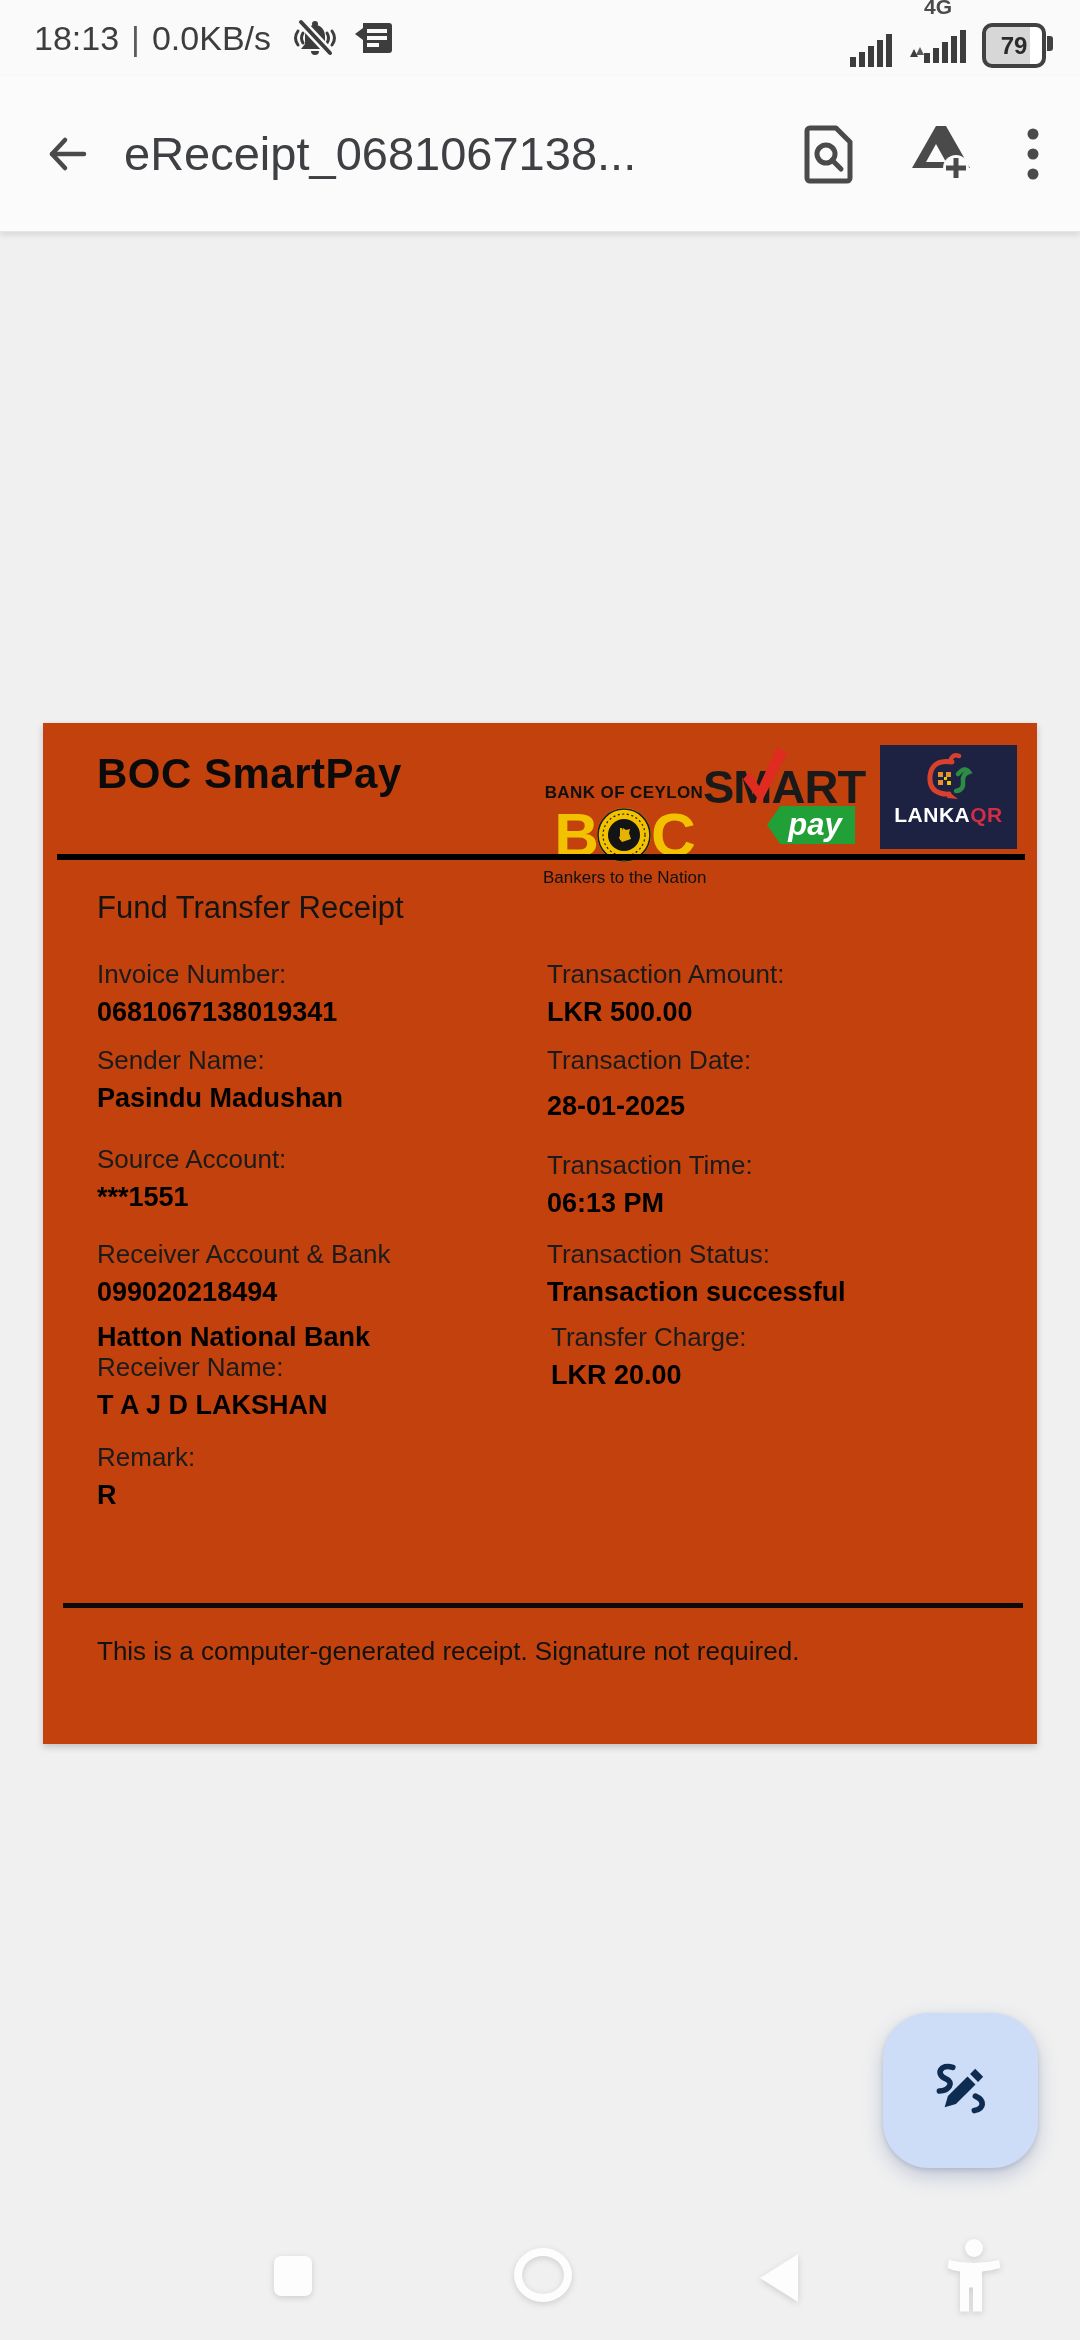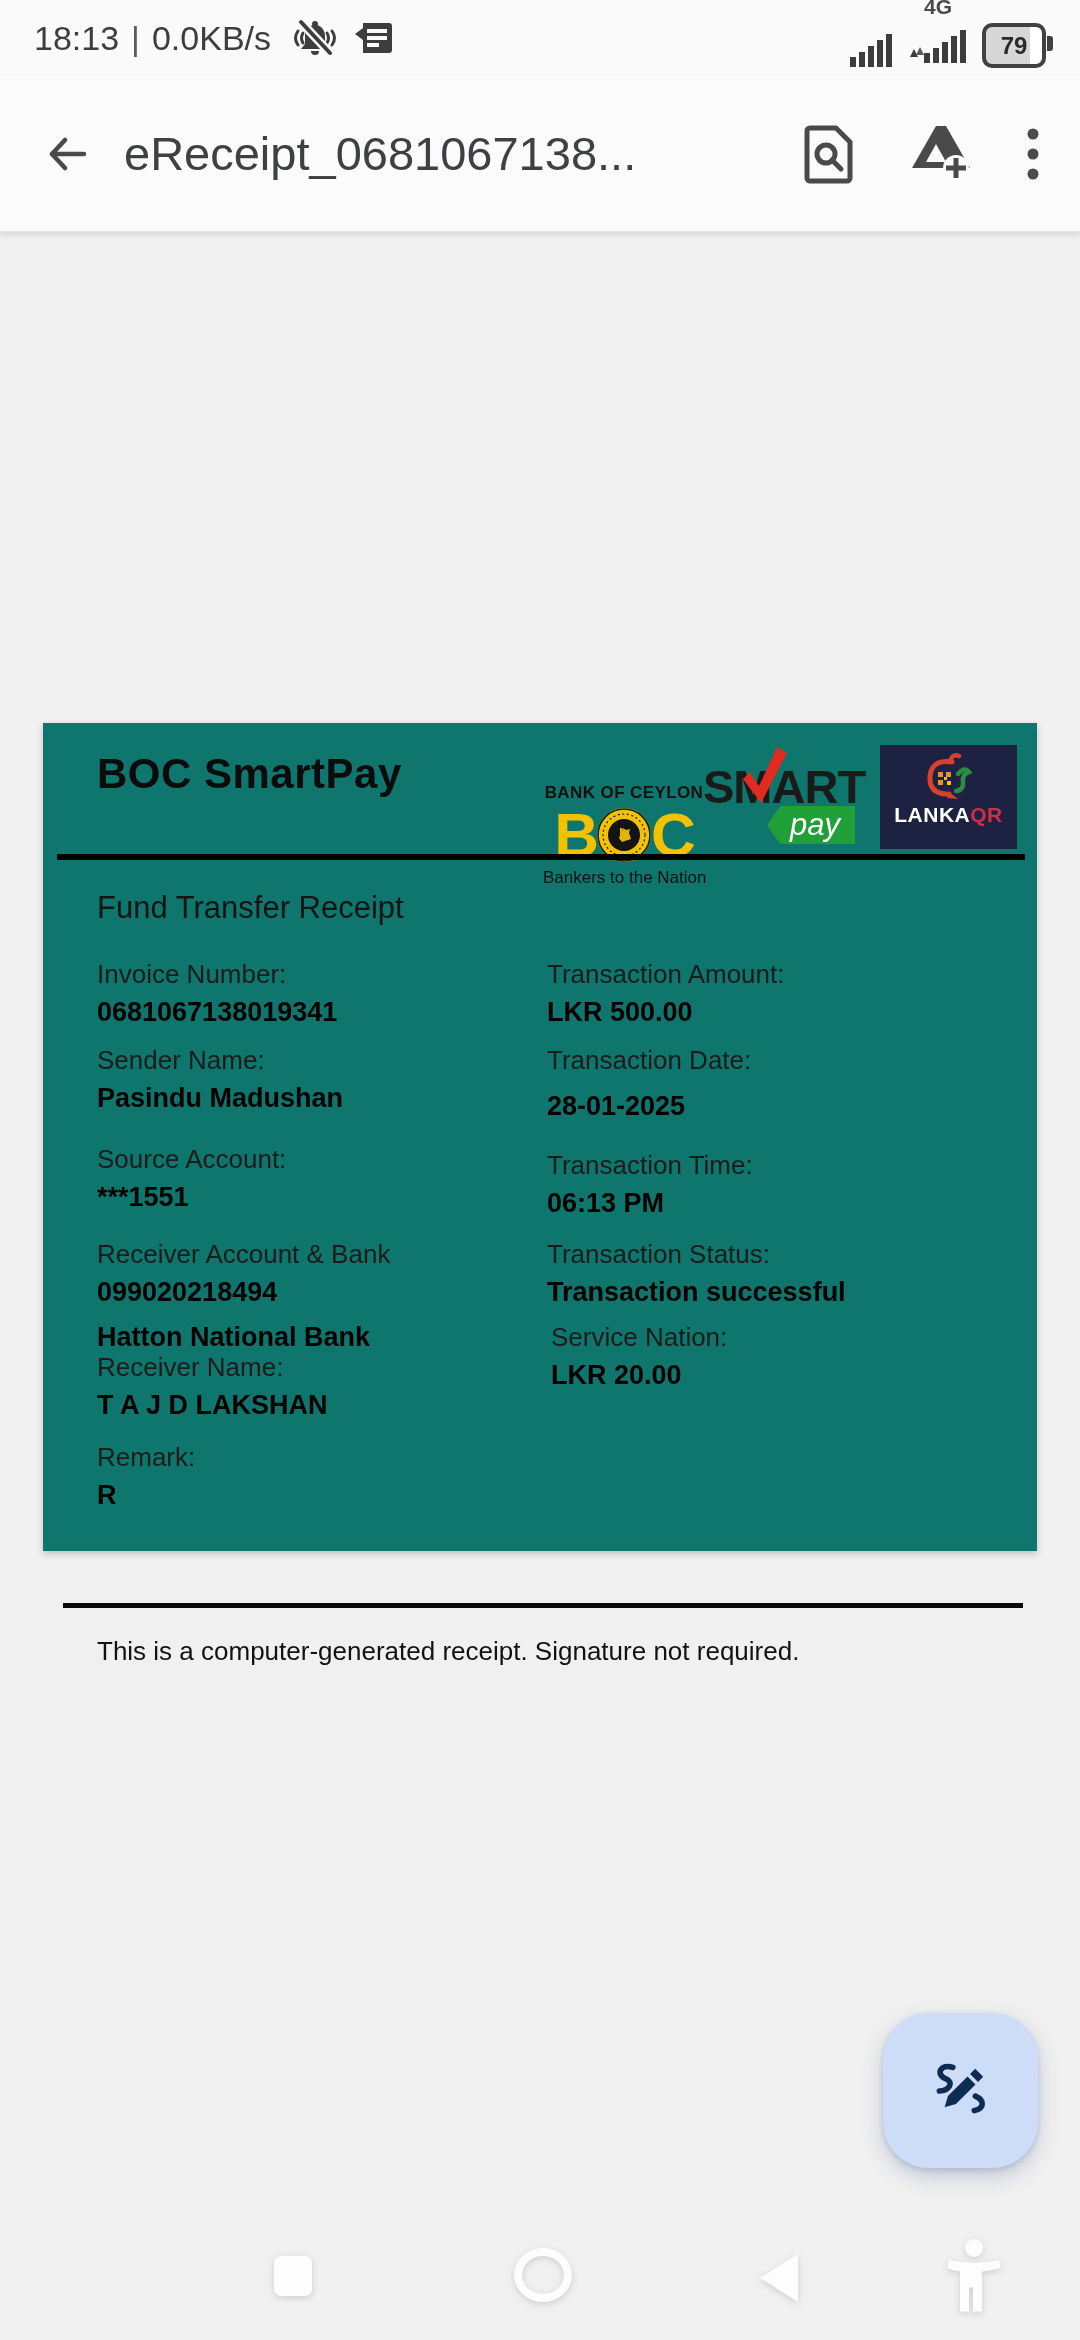--- a/index.html
+++ b/index.html
@@ -39,22 +39,22 @@
   }
   .back-btn{ margin-left:34px; width:64px; height:64px; display:flex; align-items:center; justify-content:center; }
   .appbar-title{
     margin-left:26px; font-size:47px; color:#3f4043; letter-spacing:0;
     white-space:nowrap; overflow:hidden; max-width:560px;
   }
   .appbar-actions{ margin-left:auto; display:flex; align-items:center; gap:52px; margin-right:40px; }
   .icon-btn{ display:flex; align-items:center; justify-content:center; }
   
   .card{
-    position:absolute; left:43px; top:723px; width:994px; height:828px;
-    background:#0f766e; box-shadow:0 3px 7px rgba(0,0,0,0.20);
+    position:absolute; left:43px; top:723px; width:994px; height:1021px;
+    background:#c2410c; box-shadow:0 3px 7px rgba(0,0,0,0.20);
   }
   .brand-title{ position:absolute; left:54px; top:27px; font-size:42px; font-weight:bold; color:#0b0b0b; letter-spacing:0.5px; }
   .divider-1{ position:absolute; left:14px; right:12px; top:131px; height:6px; background:#000; }
   .divider-2{ position:absolute; left:20px; right:14px; top:880px; height:5px; background:#0a0a0a; }
   .receipt-heading{ position:absolute; left:54px; top:167px; font-size:31px; color:#141414; }
   .footer-note{ position:absolute; left:54px; top:913px; font-size:26px; color:#121212; }
   .field{ position:absolute; }
   .col-left{ left:54px; }
   .col-right{ left:504px; }
   .flabel{ font-size:26px; line-height:31px; color:#1b1b1b; }
@@ -70,21 +70,21 @@
   .boc-bottom{ font-size:17px; font-weight:500; color:#111; margin-top:2px; white-space:nowrap; }
   
   .smart-logo{ position:absolute; left:660px; top:26px; width:170px; height:110px; }
   .smart-word{ position:absolute; left:0; top:10px; font-size:47px; font-weight:800; color:#1a1a1a; letter-spacing:-1px; }
   .smart-check{ position:absolute; left:36px; top:-6px; }
   .pay-tag{
     position:absolute; left:64px; top:57px; width:88px; height:38px;
     background:#21a038; clip-path:polygon(0 50%, 15% 0, 100% 0, 100% 100%, 15% 100%);
     display:flex; align-items:center; justify-content:center;
   }
-  .pay-word{ color:#fff; font-size:31px; font-weight:normal; font-style:italic; padding-left:8px; letter-spacing:0; }
+  .pay-word{ color:#fff; font-size:31px; font-weight:bold; font-style:italic; padding-left:8px; letter-spacing:0; }
   
   .lankaqr-logo{
     position:absolute; left:837px; top:22px; width:137px; height:104px;
     background:#1d2142; display:flex; flex-direction:column; align-items:center; justify-content:flex-end;
     padding-bottom:22px;
   }
   .lankaqr-icon{ position:absolute; top:7px; left:42px; }
   .lankaqr-text{ font-size:21px; font-weight:800; letter-spacing:0.5px; }
   .lanka-part{ color:#ffffff; } .qr-part{ color:#cf2e44; }
   
@@ -279,21 +279,21 @@
     </div>
     <div class="field col-right" style="top:427px">
       <div class="flabel">Transaction Time:</div>
       <div class="fvalue">06:13 PM</div>
     </div>
     <div class="field col-right" style="top:516px">
       <div class="flabel">Transaction Status:</div>
       <div class="fvalue">Transaction successful</div>
     </div>
     <div class="field col-right" style="top:599px; left:508px">
-      <div class="flabel">Service Nation:</div>
+      <div class="flabel">Transfer Charge:</div>
       <div class="fvalue">LKR 20.00</div>
     </div>
 
     <div class="divider-2"></div>
     <div class="footer-note">This is a computer-generated receipt. Signature not required.</div>
   </div>
 
   <button class="fab">
     <svg width="74" height="74" viewBox="0 0 72 72">
       <path d="M28 13 c-12 -4 -17 7 -7 11 c9 3.5 3 12 -6 12" fill="none" stroke="#0e2b52" stroke-width="5.5" stroke-linecap="round"></path>

